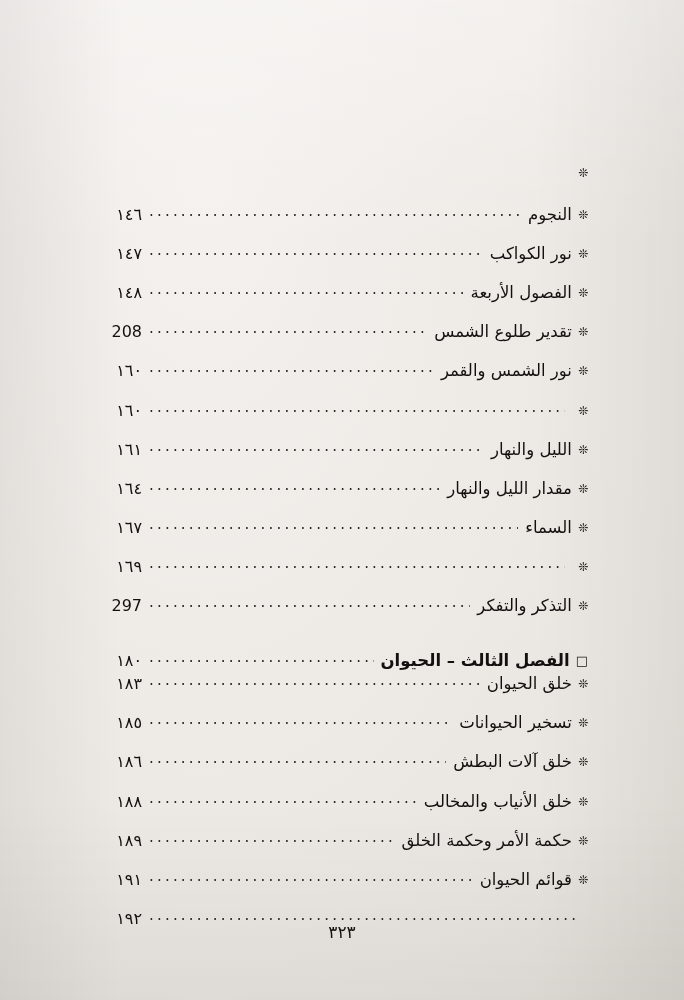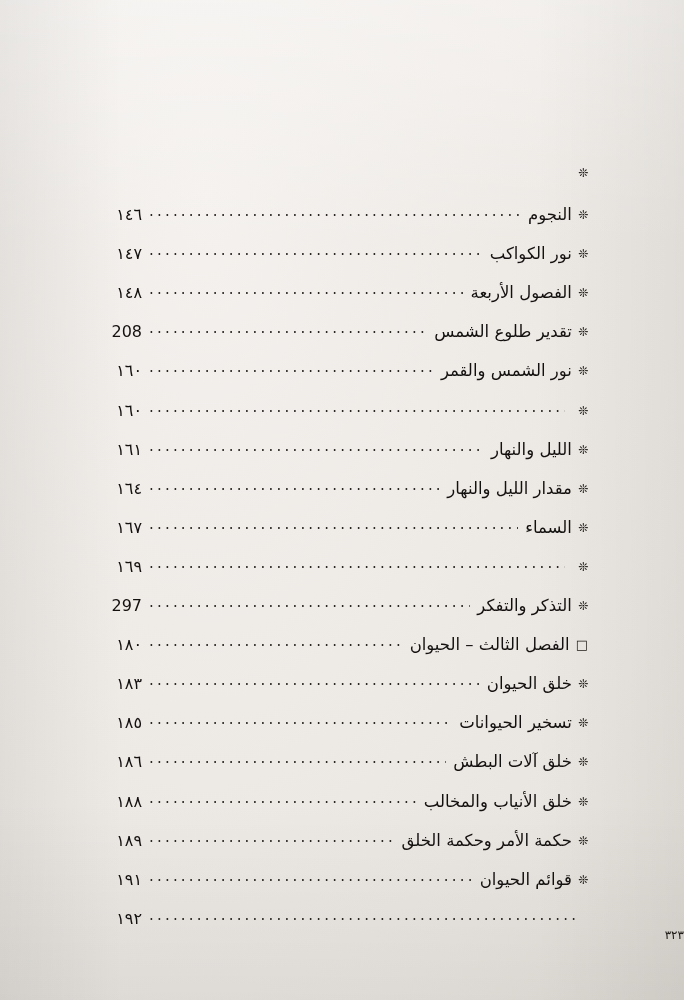--- a/index.html
+++ b/index.html
@@ -61,21 +61,22 @@
     font-size: 13px;
   }
   .entry-title {
     flex: 0 0 auto;
     font-family: "DejaVu Sans", sans-serif;
     font-size: 16.5px;
     letter-spacing: 0px;
     color: #131110;
   }
   .row-chapter .entry-title {
-    font-weight: normal;
+    font-weight: bold;
+    margin-top: 16px;
   }
   .leader {
     flex: 1 1 auto;
     margin: 0 7px 0 7px;
     border-bottom: 0;
     position: relative;
     top: -4px;
     overflow: hidden;
     height: 10px;
     color: #2a2623;
@@ -98,21 +99,22 @@
     direction: rtl;
   }
   .row-noleader .leader {
     visibility: hidden;
   }
   .folio {
     position: absolute;
     bottom: 58px;
     left: 0;
     right: 0;
-    font-size: 12px;
+    text-align: center;
+    font-size: 17px;
     color: #17140f;
     letter-spacing: 1px;
   }
 </style>
 </head>
 <body>
 
 <div class="page">
   <div class="toc" id="toc-list">
       <div class="toc-row row-noleader">

